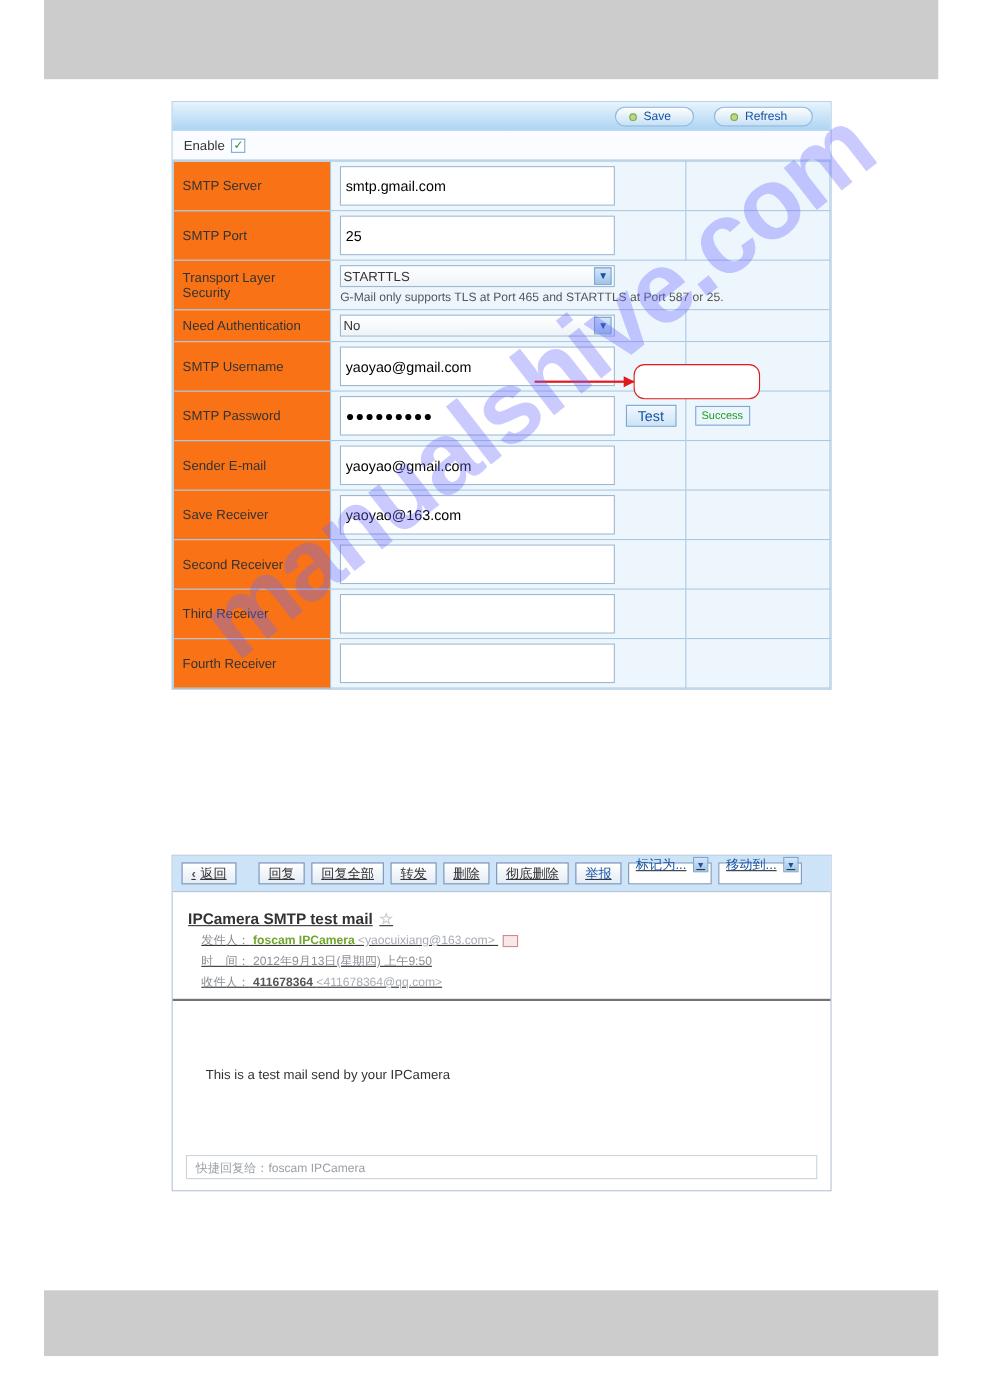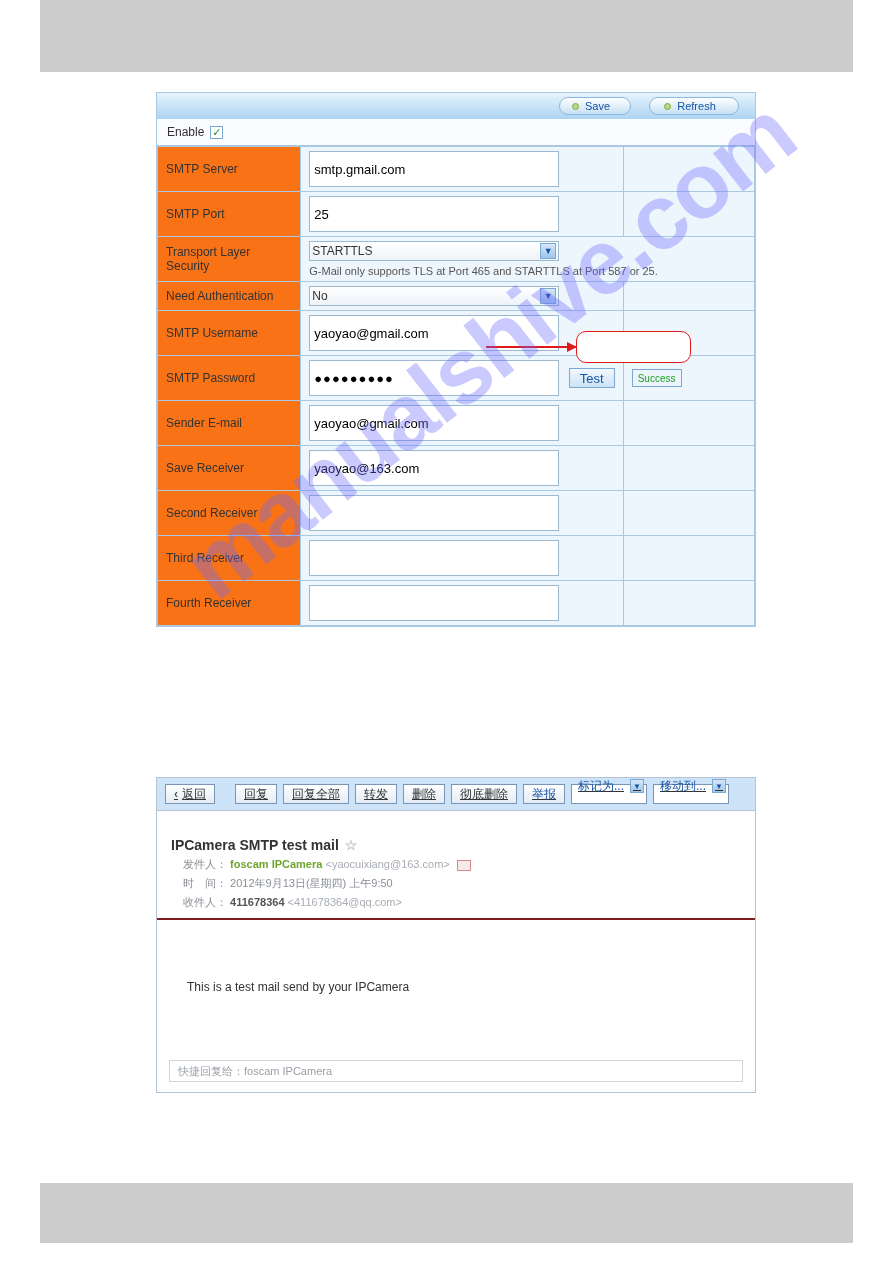--- a/index.html
+++ b/index.html
@@ -209,22 +209,23 @@
     color: #1753a4; cursor: pointer;
   }
   .msel .arrow2 {
     width: 14px; height: 14px; margin-left: 6px;
     background: linear-gradient(#d6e7f7,#9fc4e8);
     border: 1px solid #7aa9d4;
     display: inline-flex; align-items: center; justify-content: center;
     font-size: 8px; color: #1753a4;
   }
   .mail-head {
-    padding: 26px 14px 8px 14px;
-    border-bottom: 2px solid #7f1d1d;
+    padding: 16px 14px 8px 14px;
+    border-bottom: 2px solid #737373;
+    text-decoration: underline;
   }
   .mail-subject {
     font-size: 14px; font-weight: bold; color: #333;
     display: flex; align-items: center; gap: 6px;
   }
   .star { color: #c8ccd1; font-size: 14px; }
   .meta-line { font-size: 11px; color: #8a8f96; margin-top: 4px; }
   .meta-line .k { letter-spacing: 0; margin-left: 12px; }
   .fromname { color: #6ea62b; font-weight: bold; }
   .addr { color: #a7acb4; }

